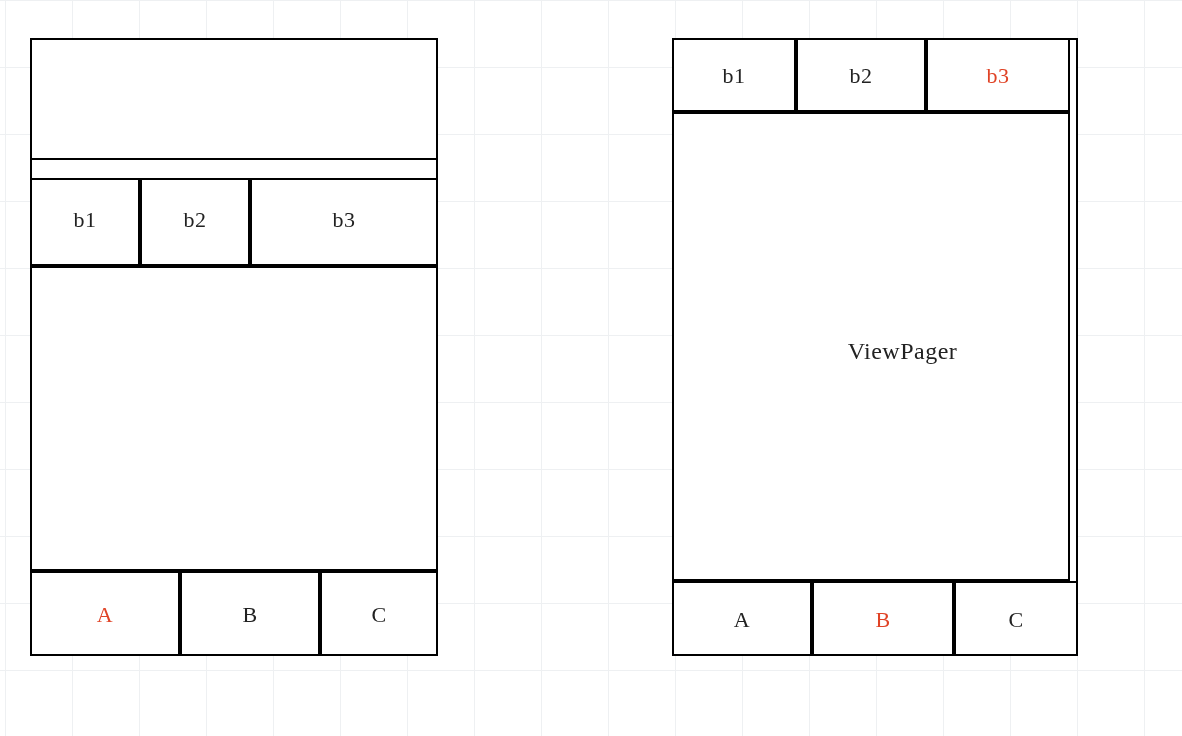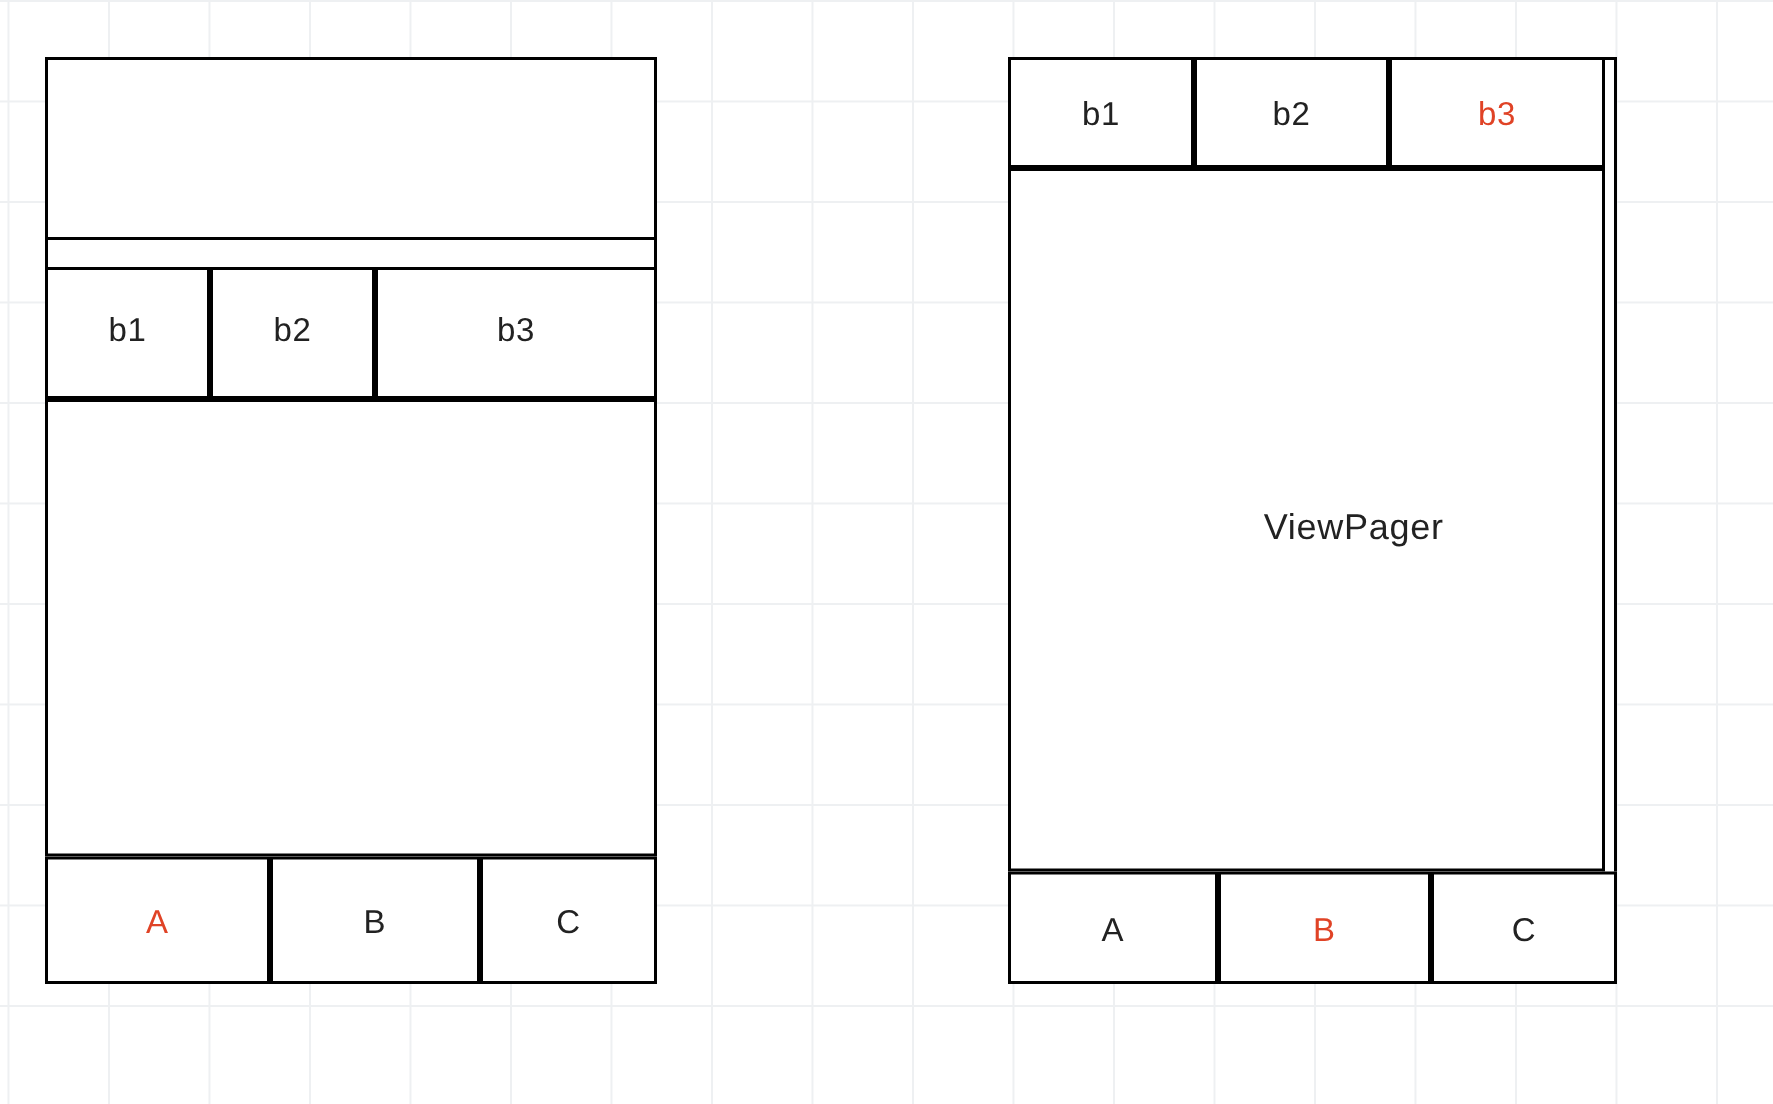--- a/index.html
+++ b/index.html
@@ -27,20 +27,21 @@
     position: absolute;
     background: #fff;
     border: 2.5px solid #000;
   }
   .label {
     position: absolute;
     font-size: 22px;
     letter-spacing: 0.5px;
     white-space: nowrap;
     text-align: center;
+    font-family: Liberation Serif, serif;
   }
   .red { color: #e04326; }
 </style>
 </head>
 <body>
 
 <div class="bg"></div>
 
 <div class="wire" style="left:30px; top:38px; width:408px; height:618px;"></div>
 

